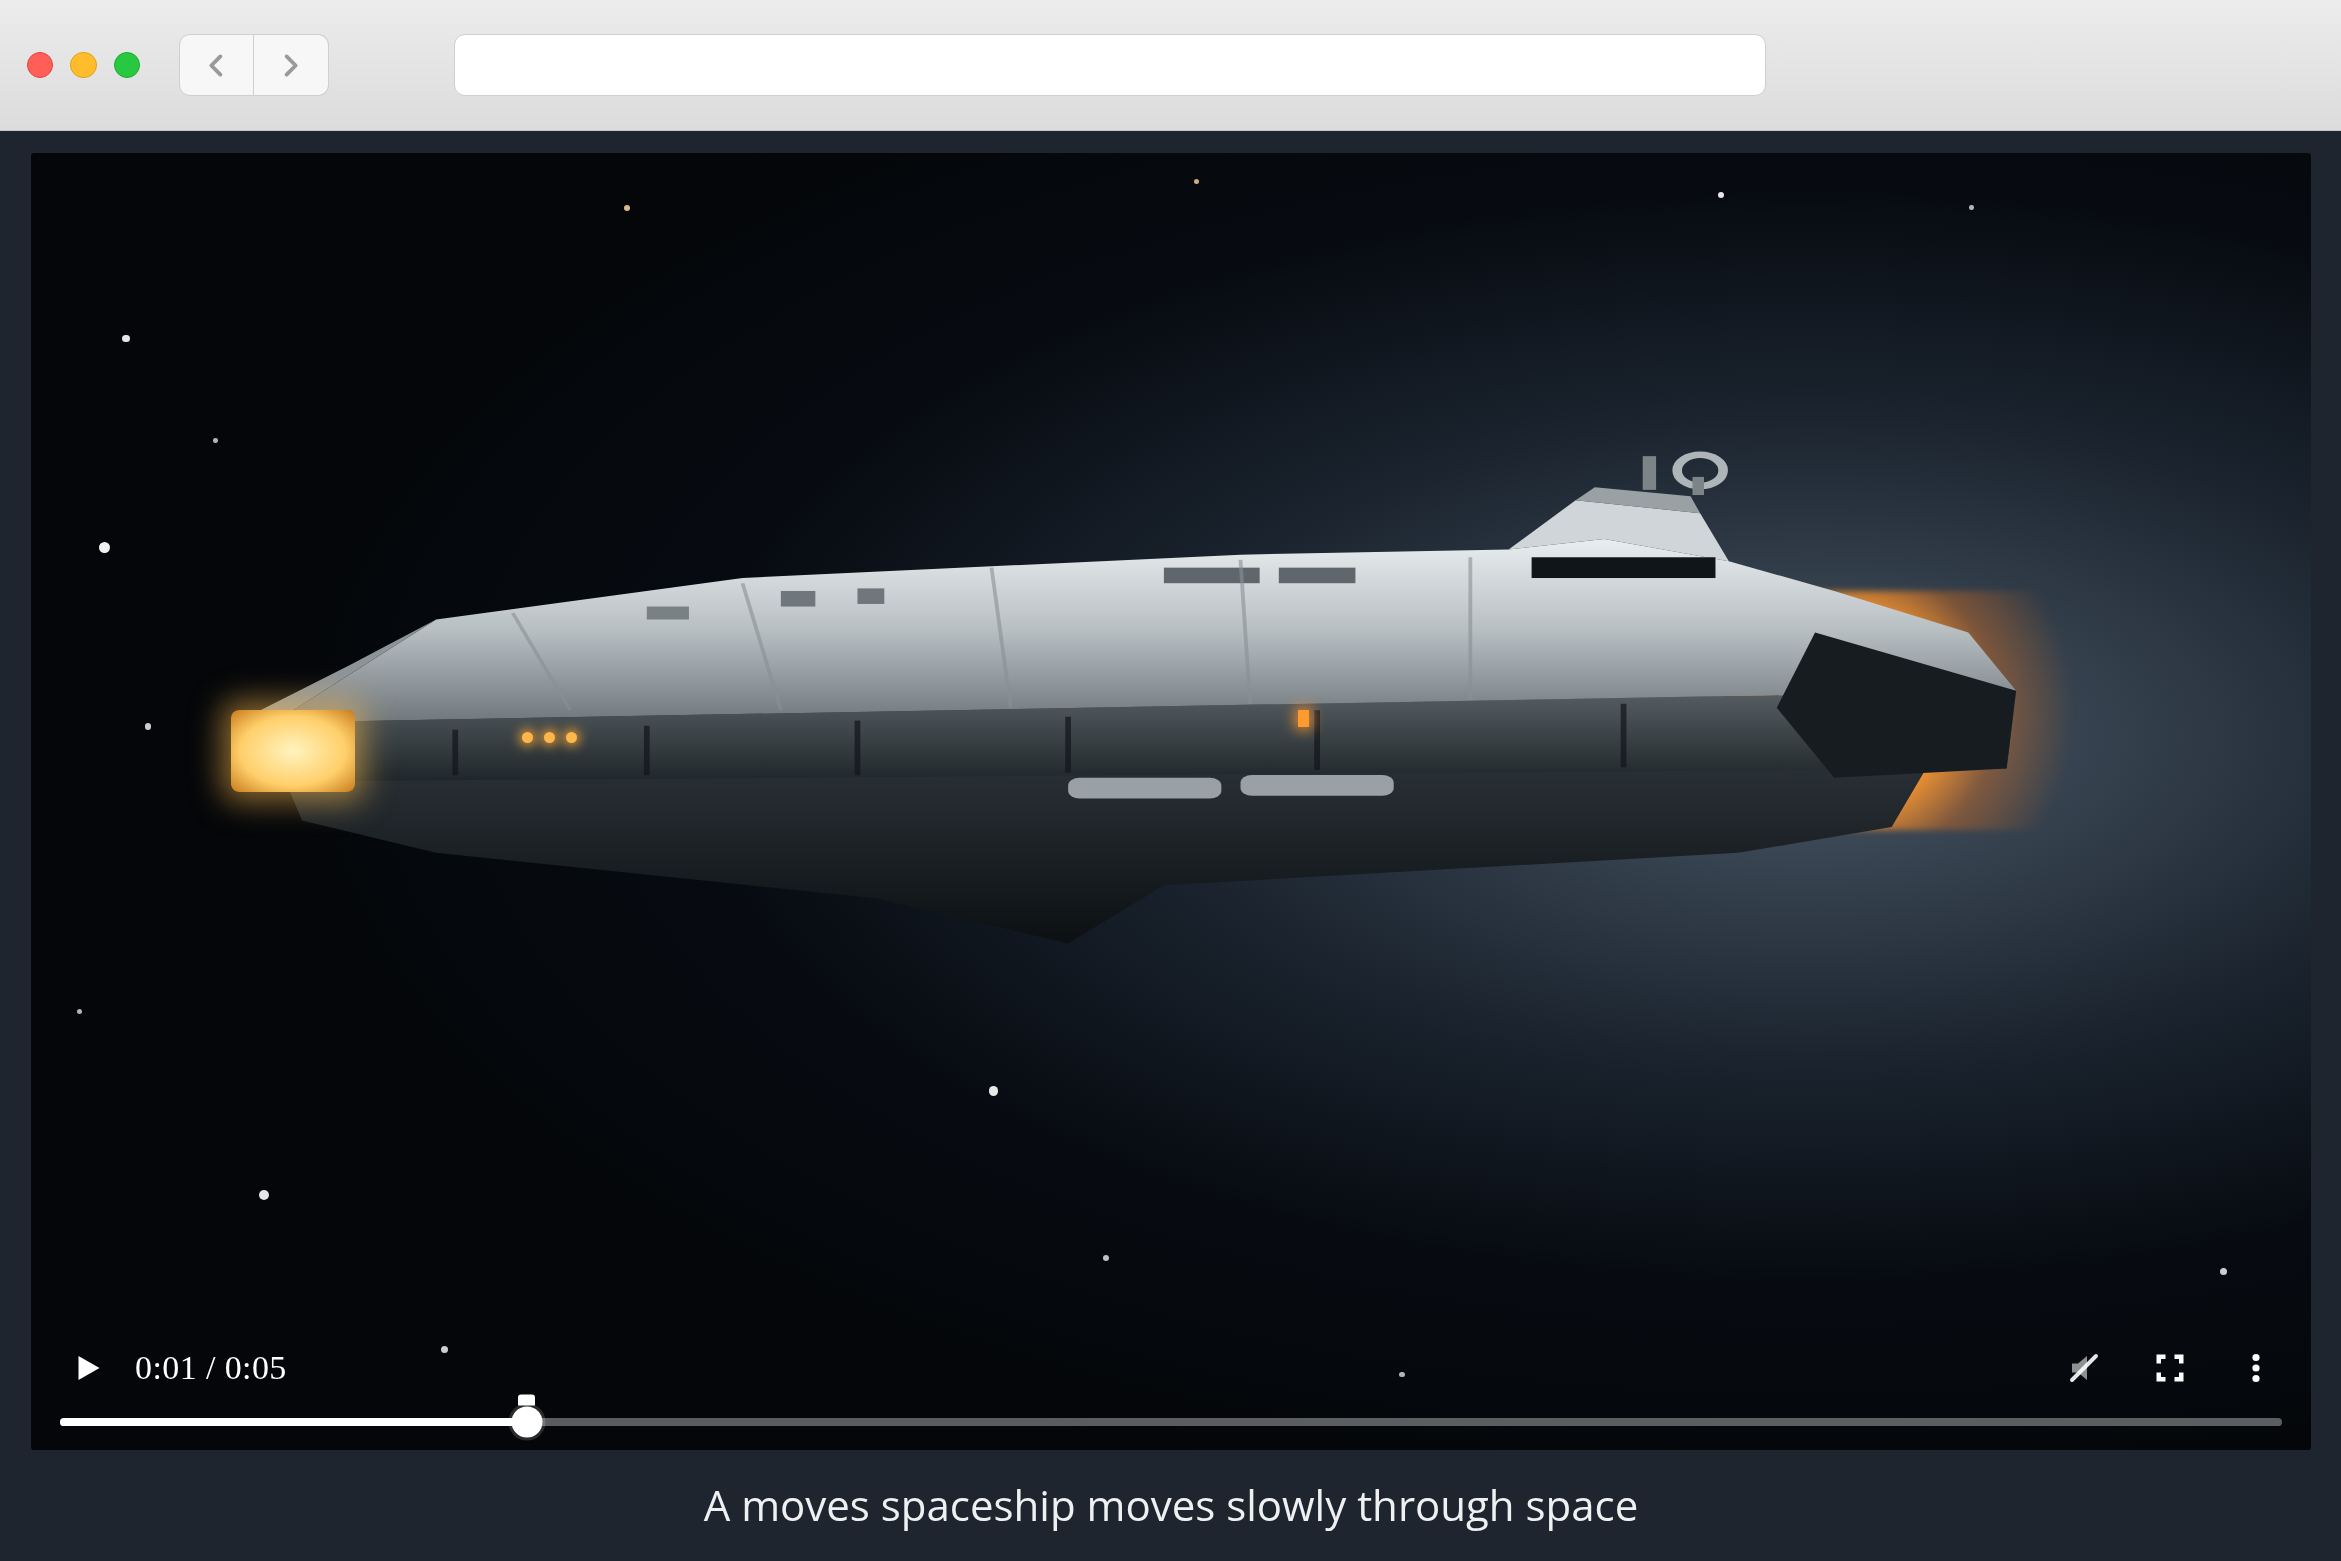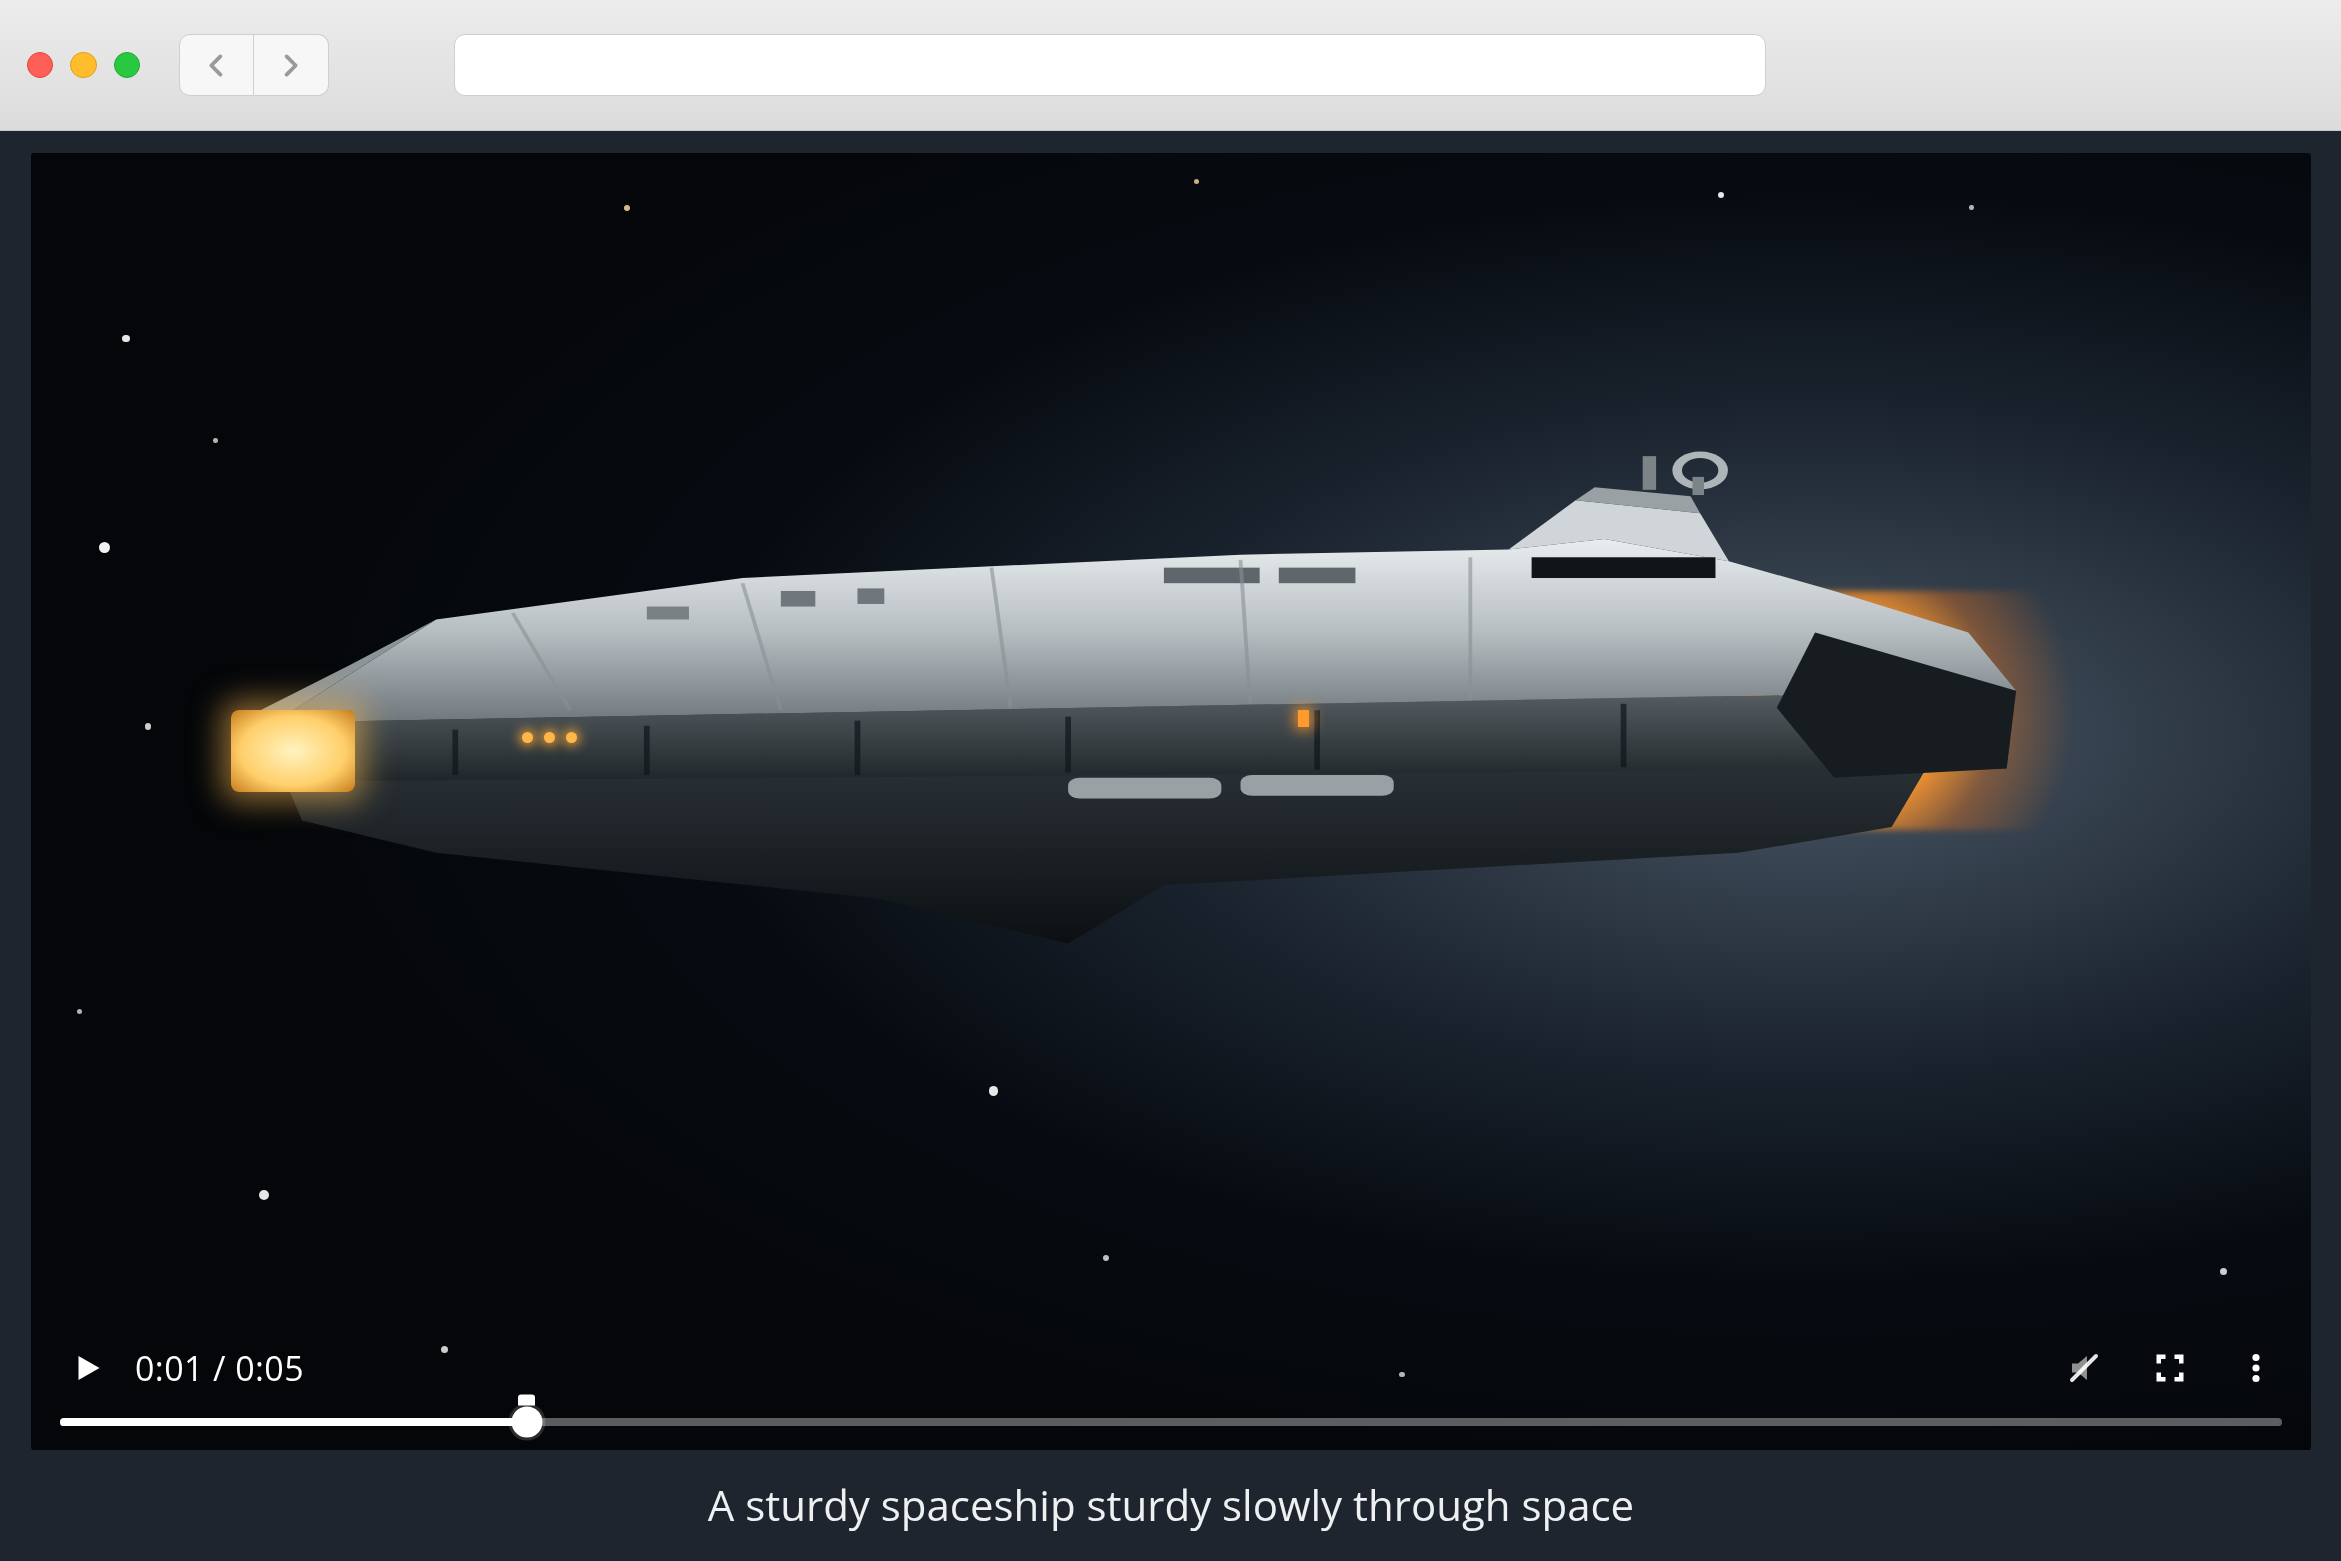--- a/index.html
+++ b/index.html
@@ -58,20 +58,21 @@
     align-items:center;
     padding: 22px 31px 28px 31px;
   }
   .video-wrap {
     width: 100%;
     flex: 1;
     position: relative;
     border-radius: 3.1px;
     overflow: hidden;
     background: radial-gradient(ellipse 70% 60% at 78% 45%, #4a5866 0%, #1a232e 42%, #070b11 70%, #040609 100%);
+    font-family: Liberation Serif, serif;
   }
   
   .star { position:absolute; background:#fff; border-radius:50%; }
   
   .ship {
     position:absolute;
     left: 6%; top: 22%;
     width: 84%; height: 42%;
   }
   .thrust {
@@ -317,16 +318,16 @@
           </div>
         </div>
         <div class="progress">
           <div class="track"></div>
           <div class="fill" style="width: 21%;"></div>
           <div class="thumb" style="left: 21%;"></div>
         </div>
       </div>
     </div>
 
-    <div class="caption">A sturdy spaceship sturdy slowly through space</div>
+    <div class="caption">A moves spaceship moves slowly through space</div>
   </div>
 </div>
 
 
 </body></html>

